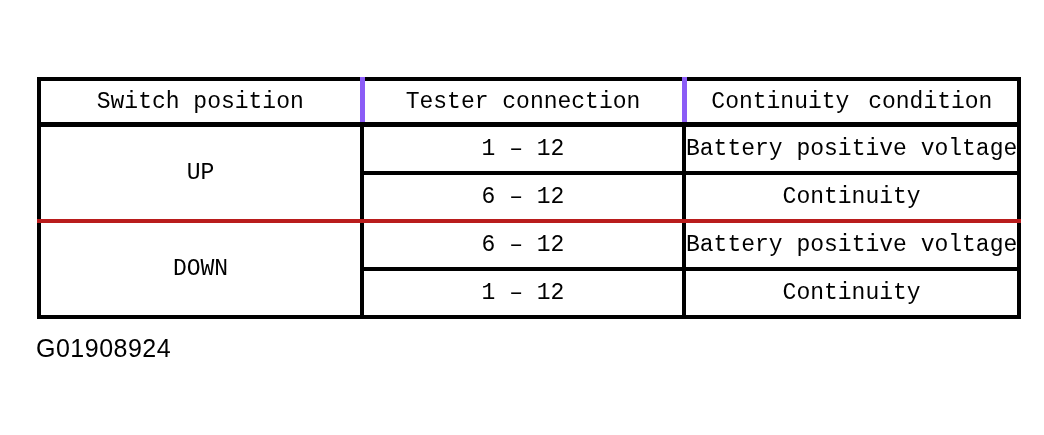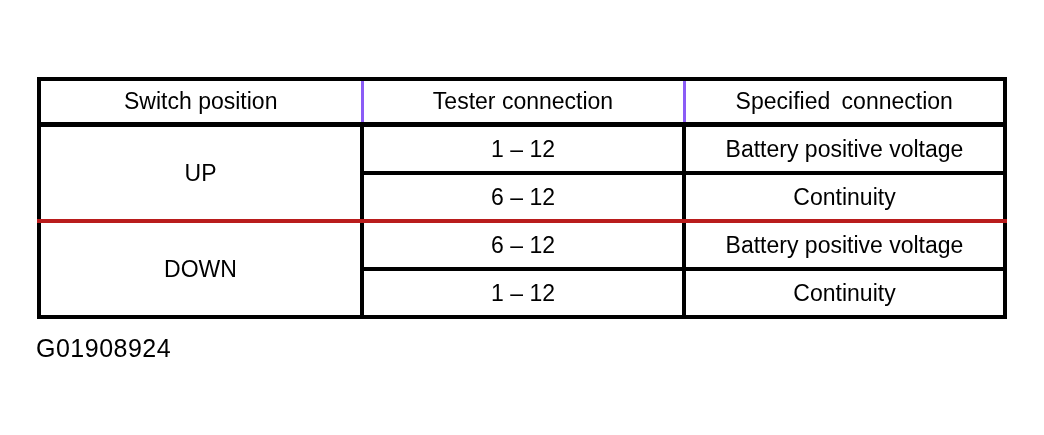--- a/index.html
+++ b/index.html
@@ -14,20 +14,21 @@
     position: relative;
   }
 
   .spec-table {
     position: absolute;
     left: 37px;
     top: 77px;
     border-collapse: collapse;
     table-layout: fixed;
     border: 4px solid #000;
+    font-family: Liberation Mono, monospace;
   }
 
   .spec-table th,
   .spec-table td {
     padding: 0;
     margin: 0;
     font-size: 23px;
     font-weight: 400;
     text-align: center;
     vertical-align: middle;
@@ -35,21 +36,21 @@
     background: #ffffff;
   }
 
   
   .spec-table th {
     height: 41px;
     border-bottom: 5px solid #000;
   }
   .spec-table th.col-tester,
   .spec-table th.col-spec {
-    border-left: 3px solid #8b5cf6;
+    border-left: 5px solid #8b5cf6;
   }
   
   .spec-table th.col-spec { word-spacing: 5px; }
 
   
   .spec-table td { height: 44px; }
   .spec-table td.conn,
   .spec-table td.cond {
     border-left: 4px solid #000;
   }
@@ -81,21 +82,21 @@
 <table class="spec-table">
   <colgroup>
     <col style="width:323px">
     <col style="width:322px">
     <col style="width:321px">
   </colgroup>
   <thead>
     <tr>
       <th class="col-switch">Switch position</th>
       <th class="col-tester">Tester connection</th>
-      <th class="col-spec">Specified connection</th>
+      <th class="col-spec">Continuity condition</th>
     </tr>
   </thead>
   <tbody>
     <tr class="sub-first">
       <td class="pos pos-up" rowspan="2">UP</td>
       <td class="conn">1 – 12</td>
       <td class="cond">Battery positive voltage</td>
     </tr>
     <tr class="sub-second section-end">
       <td class="conn">6 – 12</td>

